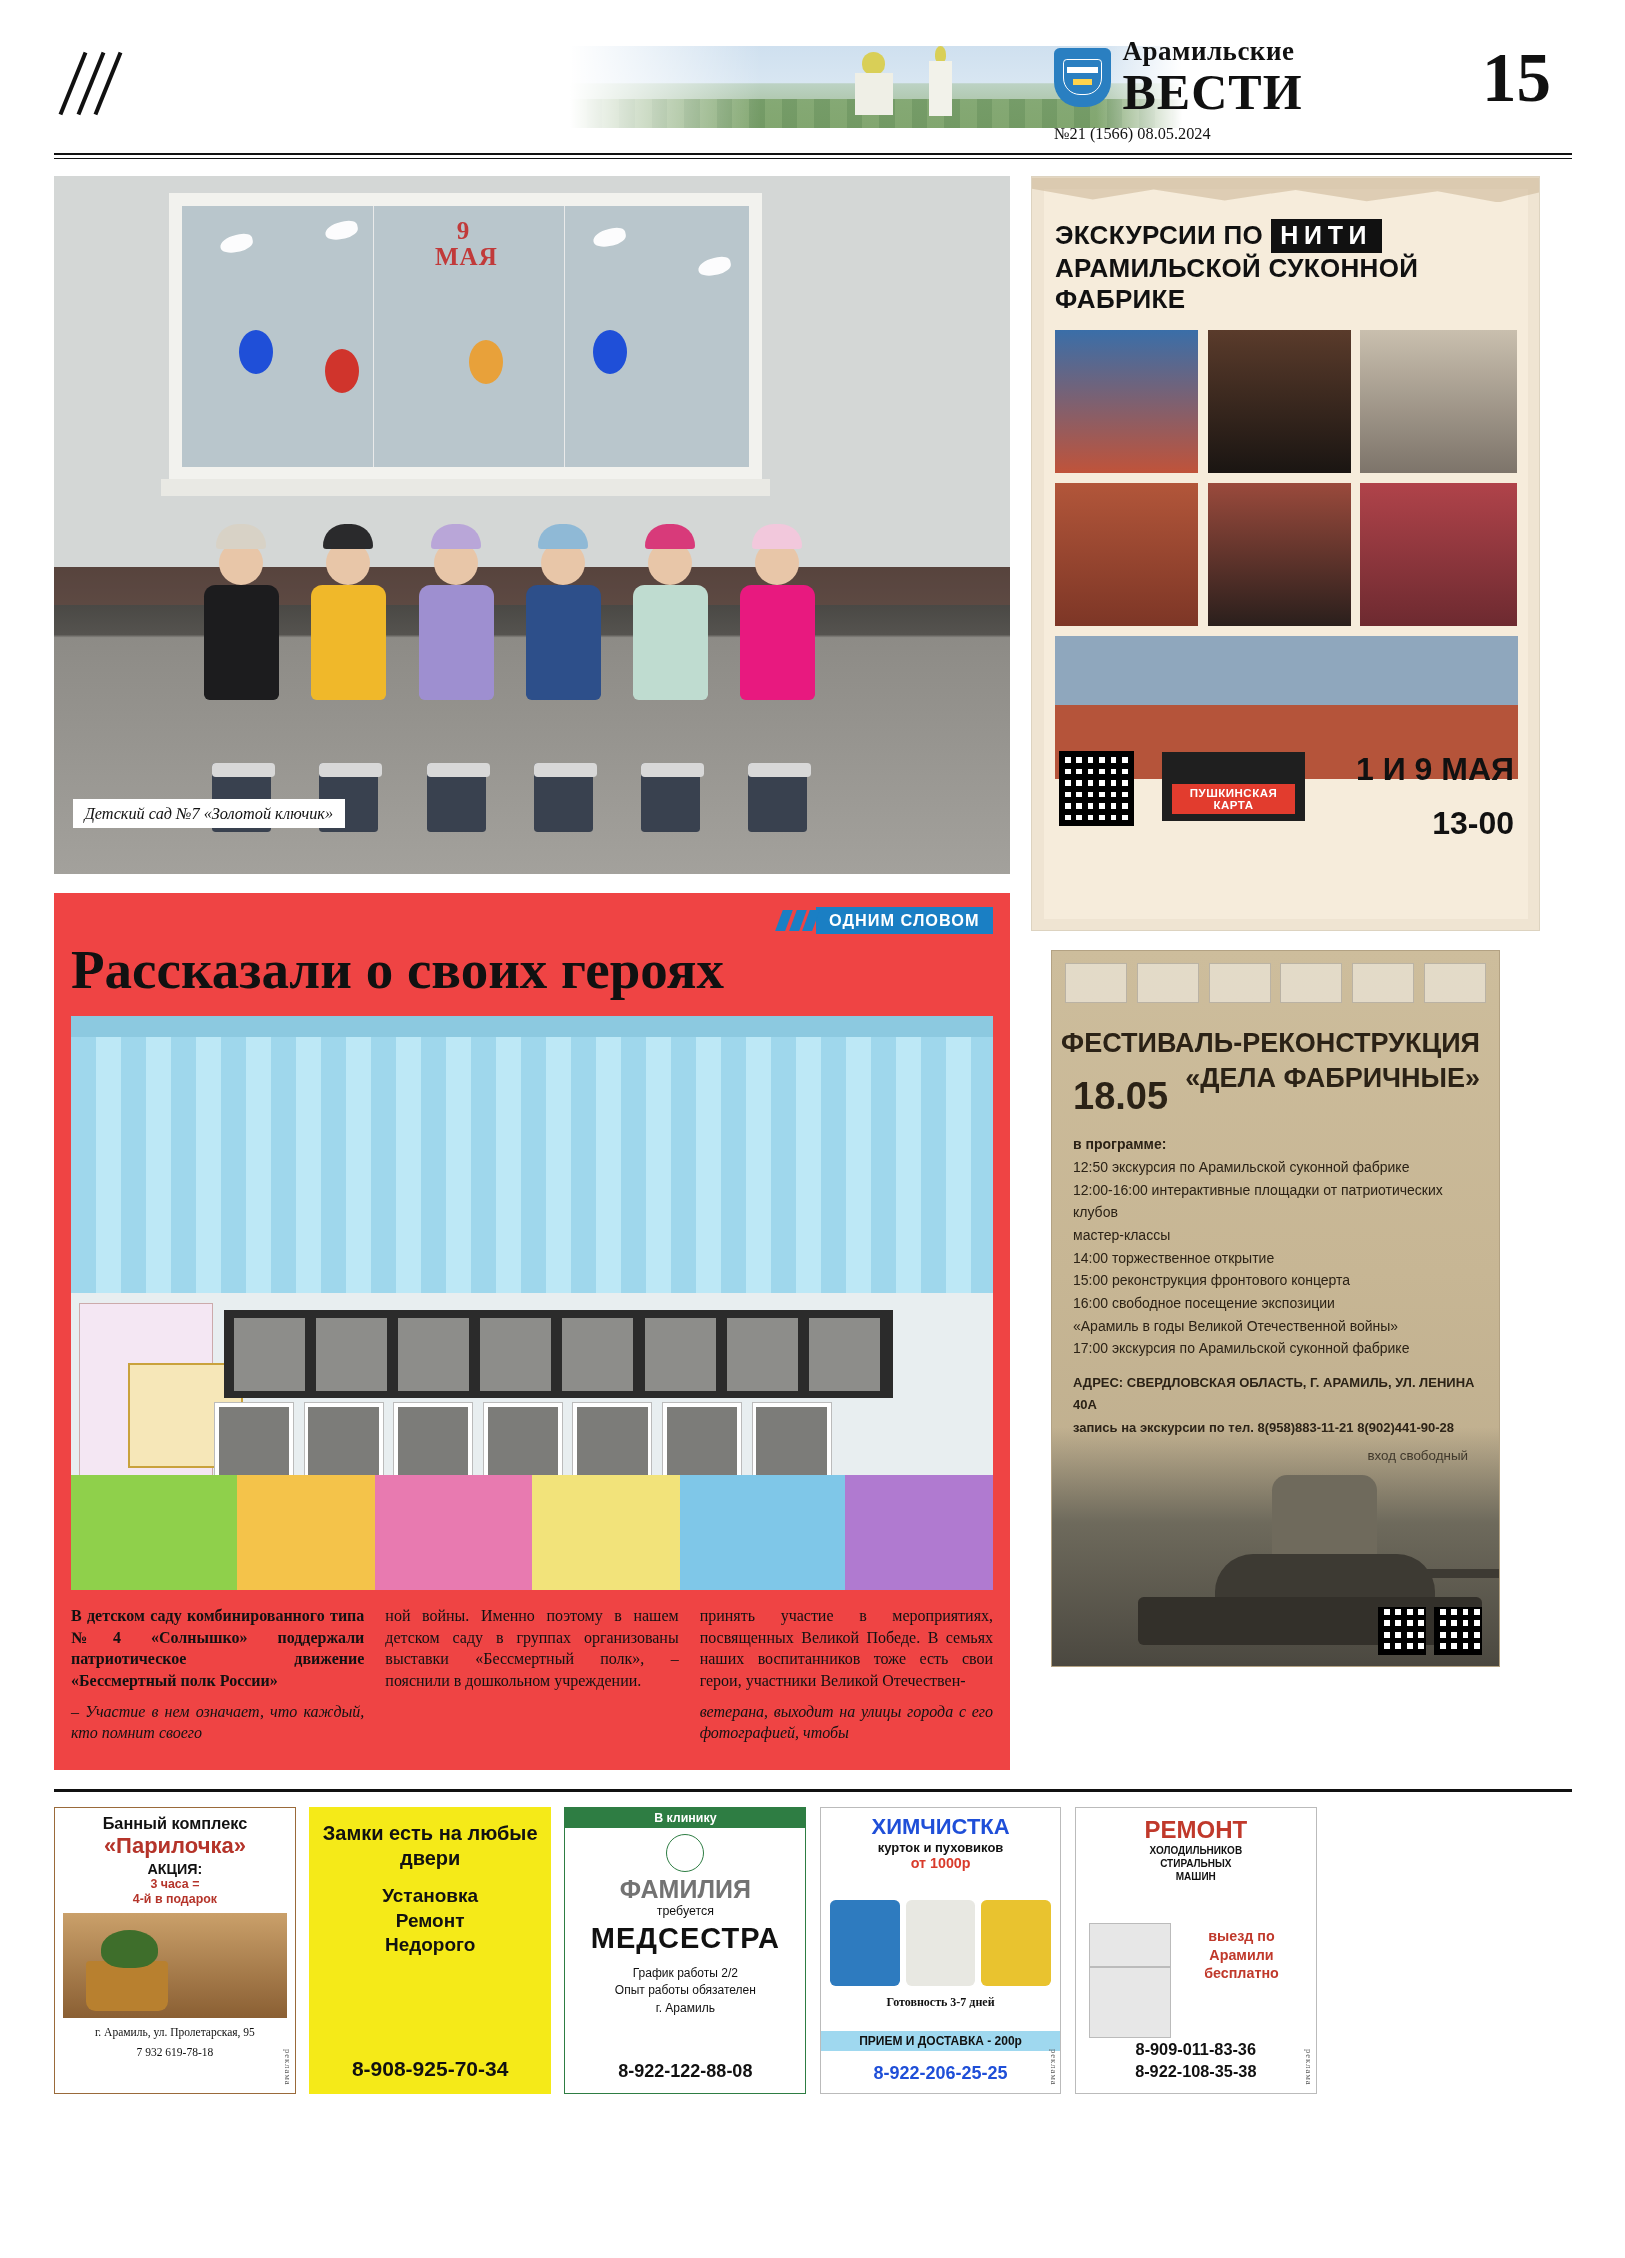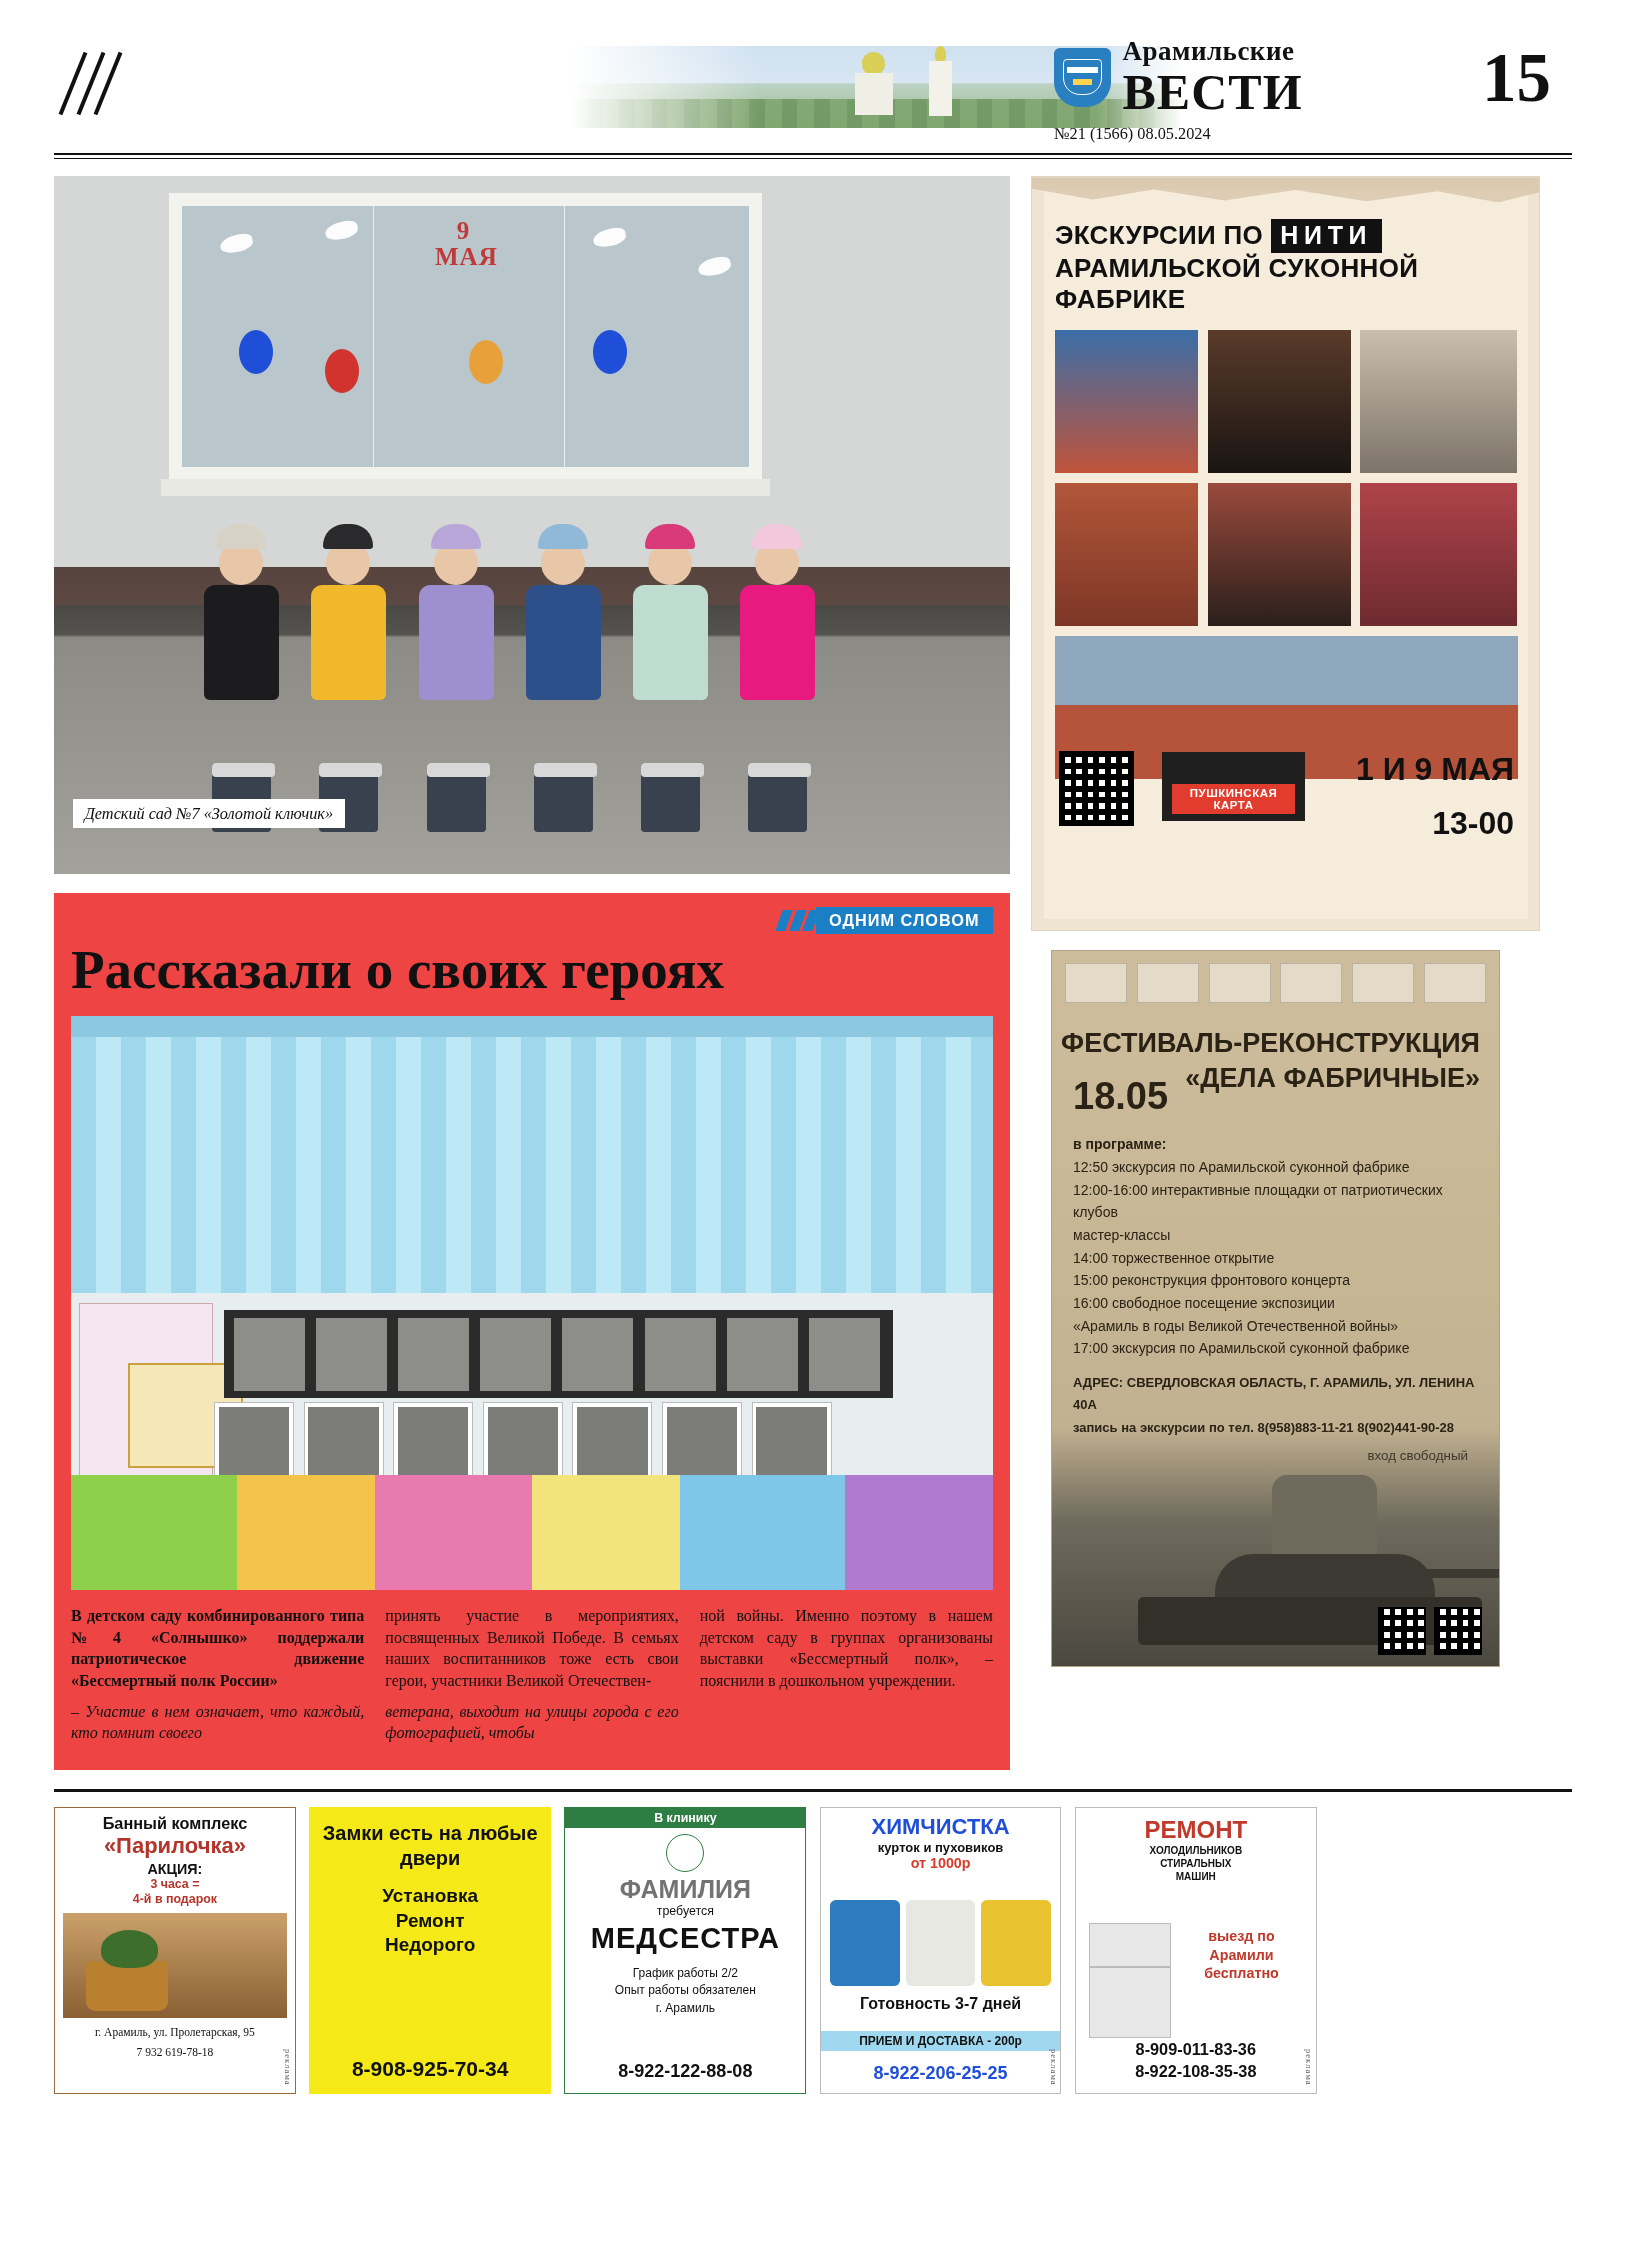--- a/index.html
+++ b/index.html
@@ -202,21 +202,21 @@
   .adD .sm { text-align:center; font-family:"Liberation Sans", sans-serif; font-size:12px; line-height:1.45; margin-top:9.6px; }
   .adD .tel { position:absolute; left:0; right:0; bottom:11.5px; text-align:center; font-family:"Liberation Sans", sans-serif; font-weight:bold; font-size:18px; }
   .adD .leaf { width:38px; height:38px; margin:5.7px auto 0; border:1.9px solid #2e7d43; border-radius:50%; }
 
   .adE { background:#fff; border:1px solid #bbb; }
   .adE .t1 { text-align:center; font-family:"Liberation Sans", sans-serif; font-weight:bold; font-size:22px; color:#1f4fd8; margin-top:5.7px; }
   .adE .t2 { text-align:center; font-family:"Liberation Sans", sans-serif; font-weight:bold; font-size:13px; }
   .adE .t3 { text-align:center; font-family:"Liberation Sans", sans-serif; font-weight:bold; font-size:14.3px; color:#d93b2b; }
   .adE .pics { position:absolute; left:9.6px; right:9.6px; top:92px; height:86px; display:flex; gap:5.7px; }
   .adE .pics div { flex:1; border-radius:5.7px; }
-  .adE .t4 { position:absolute; left:0; right:0; top:187px; text-align:center; font-family:Liberation Sans, sans-serif; font-weight:bold; font-size:16px; }
+  .adE .t4 { position:absolute; left:0; right:0; top:187px; text-align:center; font-family:Liberation Serif, serif; font-weight:bold; font-size:12px; }
   .adE .bar { position:absolute; left:0; right:0; bottom:42px; background:#9fd8ef; text-align:center;
     font-family:"Liberation Sans", sans-serif; font-weight:bold; font-size:12px; padding:2.9px 0; }
   .adE .tel { position:absolute; left:0; right:0; bottom:9.6px; text-align:center; font-family:"Liberation Sans", sans-serif; font-weight:bold; font-size:18px; color:#1f4fd8; }
 
   .adF { background:#fff; border:1px solid #bbb; }
   .adF .t1 { text-align:center; font-family:"Liberation Sans", sans-serif; font-weight:bold; font-size:24px; color:#c0392b; margin-top:7.6px; }
   .adF .t2 { text-align:center; font-family:"Liberation Sans", sans-serif; font-weight:bold; font-size:10px; line-height:1.3; }
   .adF .fridge { position:absolute; left:13.4px; top:115px; width:82px; height:115px; background:#e7e7e7; border:1.9px solid #bbb; }
   .adF .fridge:after{content:"";position:absolute;left:0;right:0;top:42px;height:1.9px;background:#bbb;}
   .adF .t3 { position:absolute; left:99px; right:7.6px; top:119px; text-align:center;
@@ -391,25 +391,25 @@
           </div>
           <div class="p2-bottom"></div>
         </div>
 
         <div class="columns">
           <div class="c">
             <p class="lead">В детском саду комбинированного типа №4 «Солнышко» поддержали патриотическое движение «Бессмертный полк России»</p>
             <p class="ital">– Участие в нем означает, что каждый, кто помнит своего</p>
           </div>
           <div class="c">
+            <p>ной войны. Именно поэтому в нашем детском саду в группах организованы выставки «Бессмертный полк», – пояснили в дошкольном учреждении.</p>
+          </div>
+          <div class="c">
             <p>принять участие в мероприятиях, посвященных Великой Победе. В семьях наших воспитанников тоже есть свои герои, участники Великой Отечествен-</p>
             <p class="ital">ветерана, выходит на улицы города с его фотографией, чтобы</p>
-          </div>
-          <div class="c">
-            <p>ной войны. Именно поэтому в нашем детском саду в группах организованы выставки «Бессмертный полк», – пояснили в дошкольном учреждении.</p>
           </div>
         </div>
       </div>
     </div>
 
     <div class="col-right">
 
       <div class="ad1">
         <div class="paper"></div>
         <div class="torn-top"></div>

